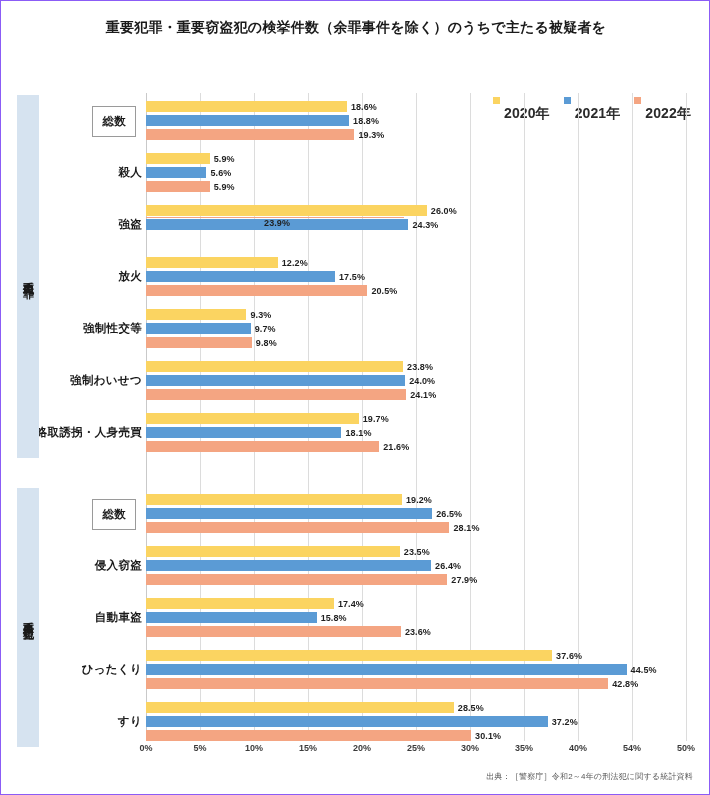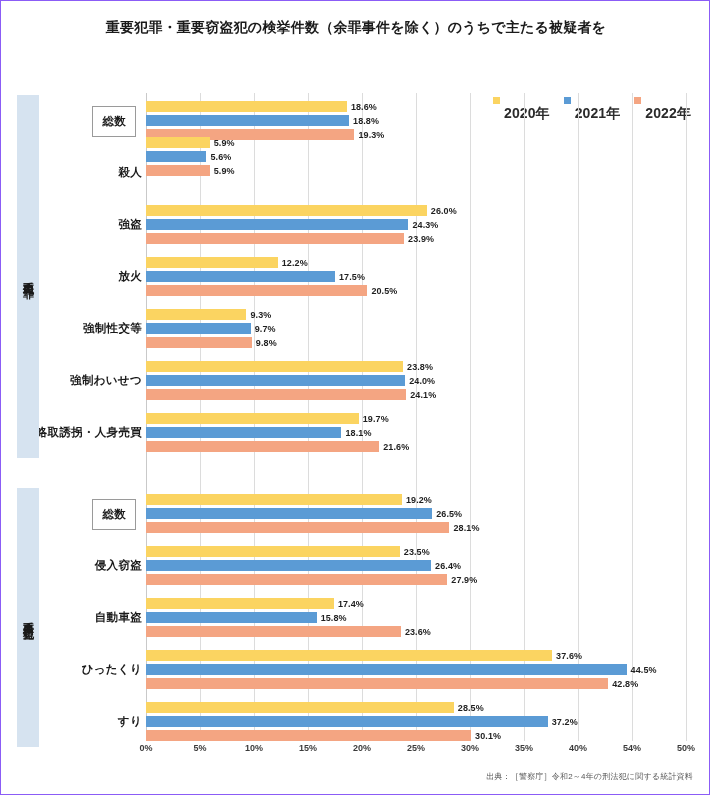--- a/index.html
+++ b/index.html
@@ -244,21 +244,21 @@
           </div>
           <div class="bar-line" style="top: 14px;">
             <span class="bar" style="width: 203.04px; background: rgb(91, 155, 213);"></span>
             <span class="bar-value">18.8%</span>
           </div>
           <div class="bar-line" style="top: 28px;">
             <span class="bar" style="width: 208.44px; background: rgb(244, 165, 130);"></span>
             <span class="bar-value">19.3%</span>
           </div>
         </div>
-        <div class="cat-row" style="top: 44px; height: 39px;">
+        <div class="cat-row" style="top: 60px; height: 39px;">
           <div class="bar-line" style="top: 0px;">
             <span class="bar" style="width: 63.72px; background: rgb(251, 212, 97);"></span>
             <span class="bar-value">5.9%</span>
           </div>
           <div class="bar-line" style="top: 14px;">
             <span class="bar" style="width: 60.48px; background: rgb(91, 155, 213);"></span>
             <span class="bar-value">5.6%</span>
           </div>
           <div class="bar-line" style="top: 28px;">
             <span class="bar" style="width: 63.72px; background: rgb(244, 165, 130);"></span>
@@ -267,21 +267,21 @@
         </div>
         <div class="cat-row" style="top: 112px; height: 39px;">
           <div class="bar-line" style="top: 0px;">
             <span class="bar" style="width: 280.8px; background: rgb(251, 212, 97);"></span>
             <span class="bar-value">26.0%</span>
           </div>
           <div class="bar-line" style="top: 14px;">
             <span class="bar" style="width: 262.44px; background: rgb(91, 155, 213);"></span>
             <span class="bar-value">24.3%</span>
           </div>
-          <div class="bar-line" style="top: 28px;">
+          <div class="bar-line" style="top: 12px; flex-direction: column;">
             <span class="bar" style="width: 258.12px; background: rgb(244, 165, 130);"></span>
             <span class="bar-value">23.9%</span>
           </div>
         </div>
         <div class="cat-row" style="top: 164px; height: 39px;">
           <div class="bar-line" style="top: 0px;">
             <span class="bar" style="width: 131.76px; background: rgb(251, 212, 97);"></span>
             <span class="bar-value">12.2%</span>
           </div>
           <div class="bar-line" style="top: 14px;">

